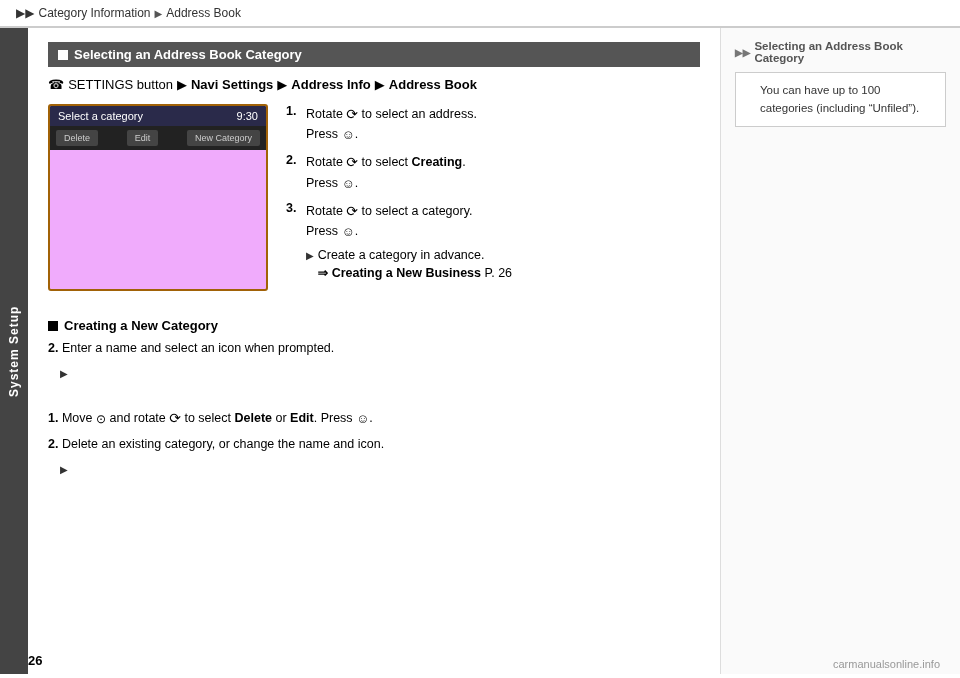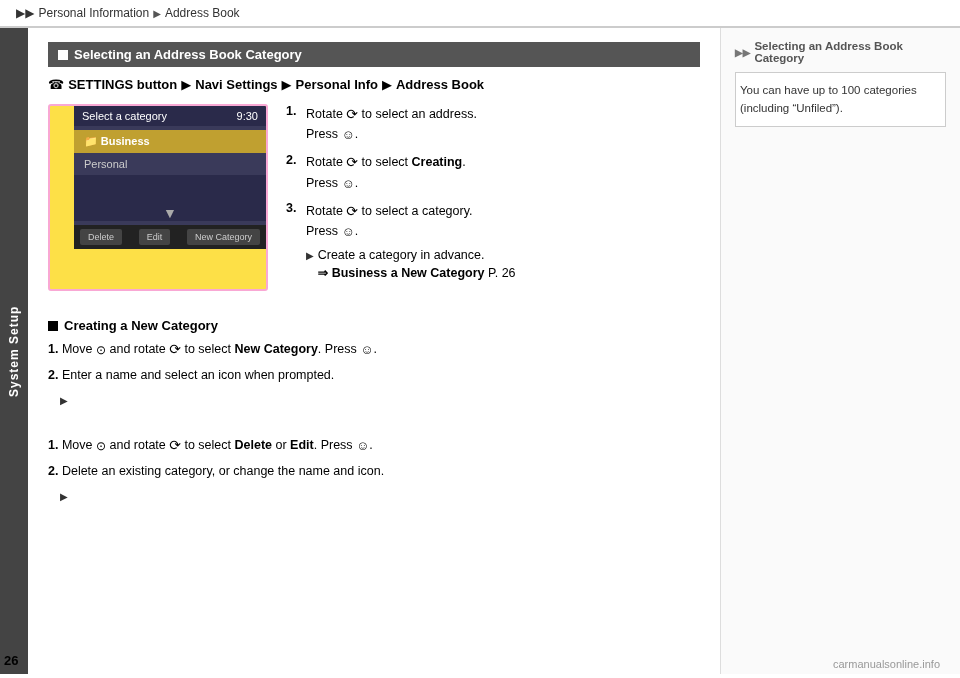--- a/index.html
+++ b/index.html
@@ -98,25 +98,24 @@
     .two-col {
       display: flex;
       gap: 18px;
       margin-bottom: 14px;
     }
 
     
     .nav-screen {
       width: 220px;
       min-width: 220px;
-      border: 2px solid #f9a8d4;
+      border: 2px solid #a16207;
       border-radius: 3px;
       overflow: hidden;
-      background: #fde047;
-      padding-left: 24px;
+      background: #f0abfc;
     }
     .nav-screen-header {
       background: #2a2a4a;
       color: #fff;
       font-size: 11px;
       padding: 4px 8px;
       display: flex;
       justify-content: space-between;
       align-items: center;
     }
@@ -202,40 +201,40 @@
       display: flex;
       gap: 4px;
       font-size: 12.5px;
       line-height: 1.5;
     }
 
     
     .page-number {
       position: absolute;
       bottom: 10px;
-      left: 4px;
+      left: 28px;
       font-size: 13px;
       font-weight: bold;
     }
 
     
     .right-sidebar-title {
       font-size: 11.5px;
       font-weight: bold;
       color: #555;
       margin-bottom: 8px;
       display: flex;
       align-items: center;
       gap: 4px;
     }
     .right-sidebar-title .tri { font-size: 10px; color: #777; }
     .right-sidebar-box {
       border: 1px solid #ccc;
       background: #fff;
-      padding: 8px 4px;
+      padding: 8px 24px;
       font-size: 11.5px;
       line-height: 1.6;
       color: #333;
     }
     .right-sidebar-box p { margin-bottom: 8px; }
     .right-sidebar-box p:last-child { margin-bottom: 0; }
 
     
     .watermark-area {
       position: absolute;
@@ -251,21 +250,21 @@
       margin-bottom: 0;
     }
   </style>
 </head>
 <body>
 
 <div style="position:relative; width:960px; height:678px; overflow:hidden;">
 
   <div class="top-bar">
     <span>▶▶</span>
-    <span>Personal Information</span>
+    <span>Category Information</span>
     <span class="arrow">▶</span>
     <span>Address Book</span>
   </div>
 
   <hr class="top-divider">
 
   <div class="main-layout" style="height: calc(100% - 32px);">
 
     <div class="sidebar-label">
       <span>System Setup</span>
@@ -273,43 +272,35 @@
 
     <div class="center-content">
 
       <div class="section-heading">
         <span class="black-square"></span>
         <span>Selecting an Address Book Category</span>
       </div>
 
       <div class="nav-path">
         <span style="font-size:13px;">☎</span>
-        <span style="font-weight:bold;">SETTINGS button</span>
+        <span style="font-weight:normal;">SETTINGS button</span>
         <span>▶</span>
         <span style="font-weight:bold;text-align:center;">Navi Settings</span>
         <span>▶</span>
-        <span style="font-weight:bold;">Personal Info</span>
+        <span style="font-weight:bold;">Address Info</span>
         <span>▶</span>
         <span style="font-weight:bold;">Address Book</span>
       </div>
 
       <div class="two-col">
 
         <div class="nav-screen">
           <div class="nav-screen-header">
             <span>Select a category</span>
             <span>9:30</span>
-          </div>
-          <div class="nav-screen-body">
-            <div class="nav-item selected">📁 Business</div>
-            <div class="nav-item">Personal</div>
-            <div style="height: 30px; background:#2a2a4a;"></div>
-            <div style="height: 16px; background:#2a2a4a; display:flex; align-items:center; justify-content:center;">
-              <span style="color:#aaa; font-size:14px;">▼</span>
-            </div>
           </div>
           <div class="nav-screen-footer">
             <div class="footer-btn">Delete</div>
             <div class="footer-btn">Edit</div>
             <div class="footer-btn">New Category</div>
           </div>
         </div>
 
         <div class="steps">
 
@@ -330,39 +321,35 @@
           </div>
 
           <div class="step">
             <span class="step-num">3.</span>
             <div class="step-content">
               <span>Rotate <span style="font-size:14px; vertical-align:middle;">⟳</span> to select a category.</span><br>
               <span>Press <span style="font-size:13px; vertical-align:middle;">☺</span>.</span>
               <div class="step-sub">
                 <span class="triangle">▶</span>
                 <span>Create a category in advance.<br>
-                  <span style="font-weight:bold;">⇒ Business a New Category</span> P. 26
+                  <span style="font-weight:bold;">⇒ Creating a New Business</span> P. 26
                 </span>
               </div>
             </div>
           </div>
 
         </div>
       </div>
 
       <div class="sub-section">
         <div class="sub-section-heading">
           <span class="black-sq"></span>
           <span>Creating a New Category</span>
         </div>
         <div class="sub-step">
-          <span class="num">1.</span>
-          Move <span style="font-size:12px; vertical-align:middle;">⊙</span> and rotate <span style="font-size:14px; vertical-align:middle;">⟳</span> to select <strong>New Category</strong>. Press <span style="font-size:13px; vertical-align:middle;">☺</span>.
-        </div>
-        <div class="sub-step">
           <span class="num">2.</span>
           Enter a name and select an icon when prompted.
         </div>
         <div class="sub-step-note">
           <span class="triangle">▶</span>
         </div>
       </div>
 
       <div class="sub-section">
         <div class="sub-step">

